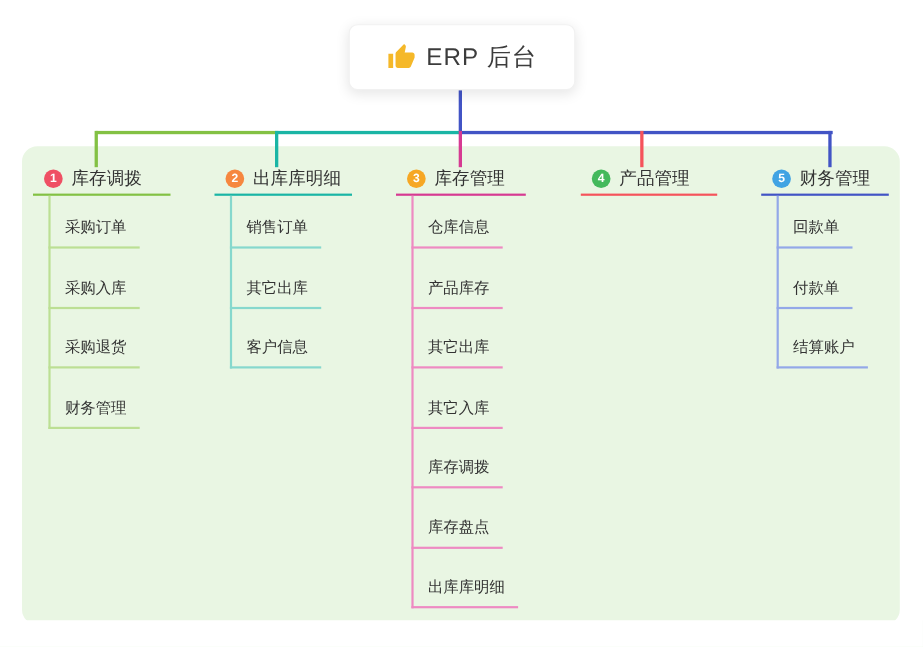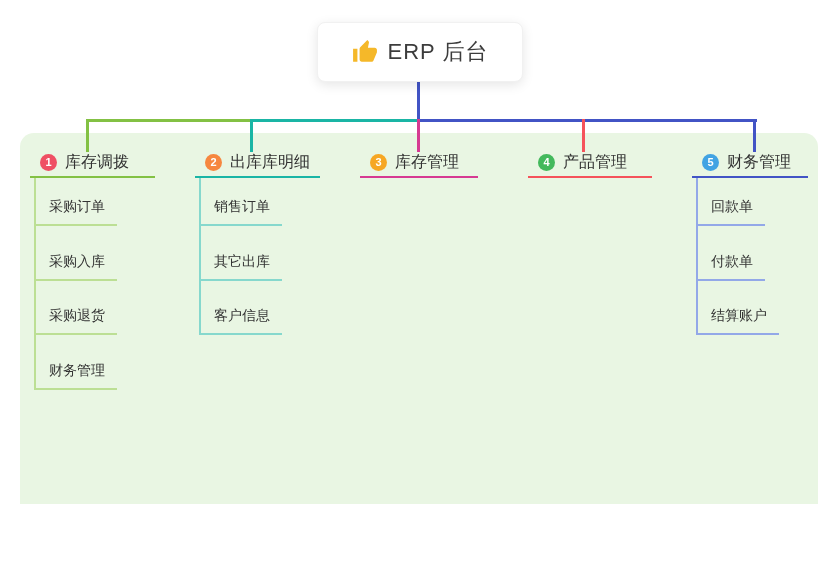--- a/index.html
+++ b/index.html
@@ -4,21 +4,21 @@
 <style>
   * { margin: 0; padding: 0; box-sizing: border-box; }
   html, body { background: #ffffff; }
   body {
     font-family: "Liberation Sans", "DejaVu Sans", sans-serif;
     color: #333333;
   }
   .stage {
     position: relative;
     width: 839px;
-    height: 504px;
+    height: 564px;
     background: #ffffff;
     overflow: hidden;
   }
   
   .panel {
     position: absolute;
     left: 20px; top: 133px;
     width: 798px; height: 435px;
     border-radius: 14px;
     background: var(--panel-bg, #e9f6e3);
@@ -79,21 +79,21 @@
     text-align: center;
     flex: 0 0 auto;
   }
   .branch-label {
     font-size: 16px;
     color: #333333;
     white-space: nowrap;
   }
   .children {
     position: relative;
-    margin-left: 4px;
+    margin-left: 14px;
   }
   .children::before {
     content: "";
     position: absolute;
     left: 0; top: 0; bottom: 0;
     width: 2px;
     background: var(--lite);
   }
   .child-row {
     height: 54.5px;
@@ -173,20 +173,49 @@
     <span class="child-label">客户信息</span>
   </div>
 </div>
   </div>
 <div class="drop" style="left: 417px; background: rgb(214, 58, 146);"></div>
   <div class="branch" style="left: 360px; width: 118px; --line: #d63a92; --lite: #ee8ac2; --badge: #f6a724;">
     <div class="branch-header">
       <span class="badge">3</span>
       <span class="branch-label">库存管理</span>
     </div>
+    <div class="children">
+  <div class="child-row">
+    <span class="child-label">仓库信息</span>
+  </div>
+
+  <div class="child-row">
+    <span class="child-label">产品库存</span>
+  </div>
+
+  <div class="child-row">
+    <span class="child-label">其它出库</span>
+  </div>
+
+  <div class="child-row">
+    <span class="child-label">其它入库</span>
+  </div>
+
+  <div class="child-row">
+    <span class="child-label">库存调拨</span>
+  </div>
+
+  <div class="child-row">
+    <span class="child-label">库存盘点</span>
+  </div>
+
+  <div class="child-row">
+    <span class="child-label">出库库明细</span>
+  </div>
+</div>
   </div>
 <div class="drop" style="left: 582px; background: rgb(245, 83, 91);"></div>
   <div class="branch" style="left: 528px; width: 124px; --line: #f5535b; --lite: #f9a2a6; --badge: #43b95c;">
     <div class="branch-header">
       <span class="badge">4</span>
       <span class="branch-label">产品管理</span>
     </div>
   </div>
 <div class="drop" style="left: 753px; background: rgb(66, 84, 197);"></div>
   <div class="branch" style="left: 692px; width: 116px; --line: #4254c5; --lite: #93a8e8; --badge: #41a3e3;">

